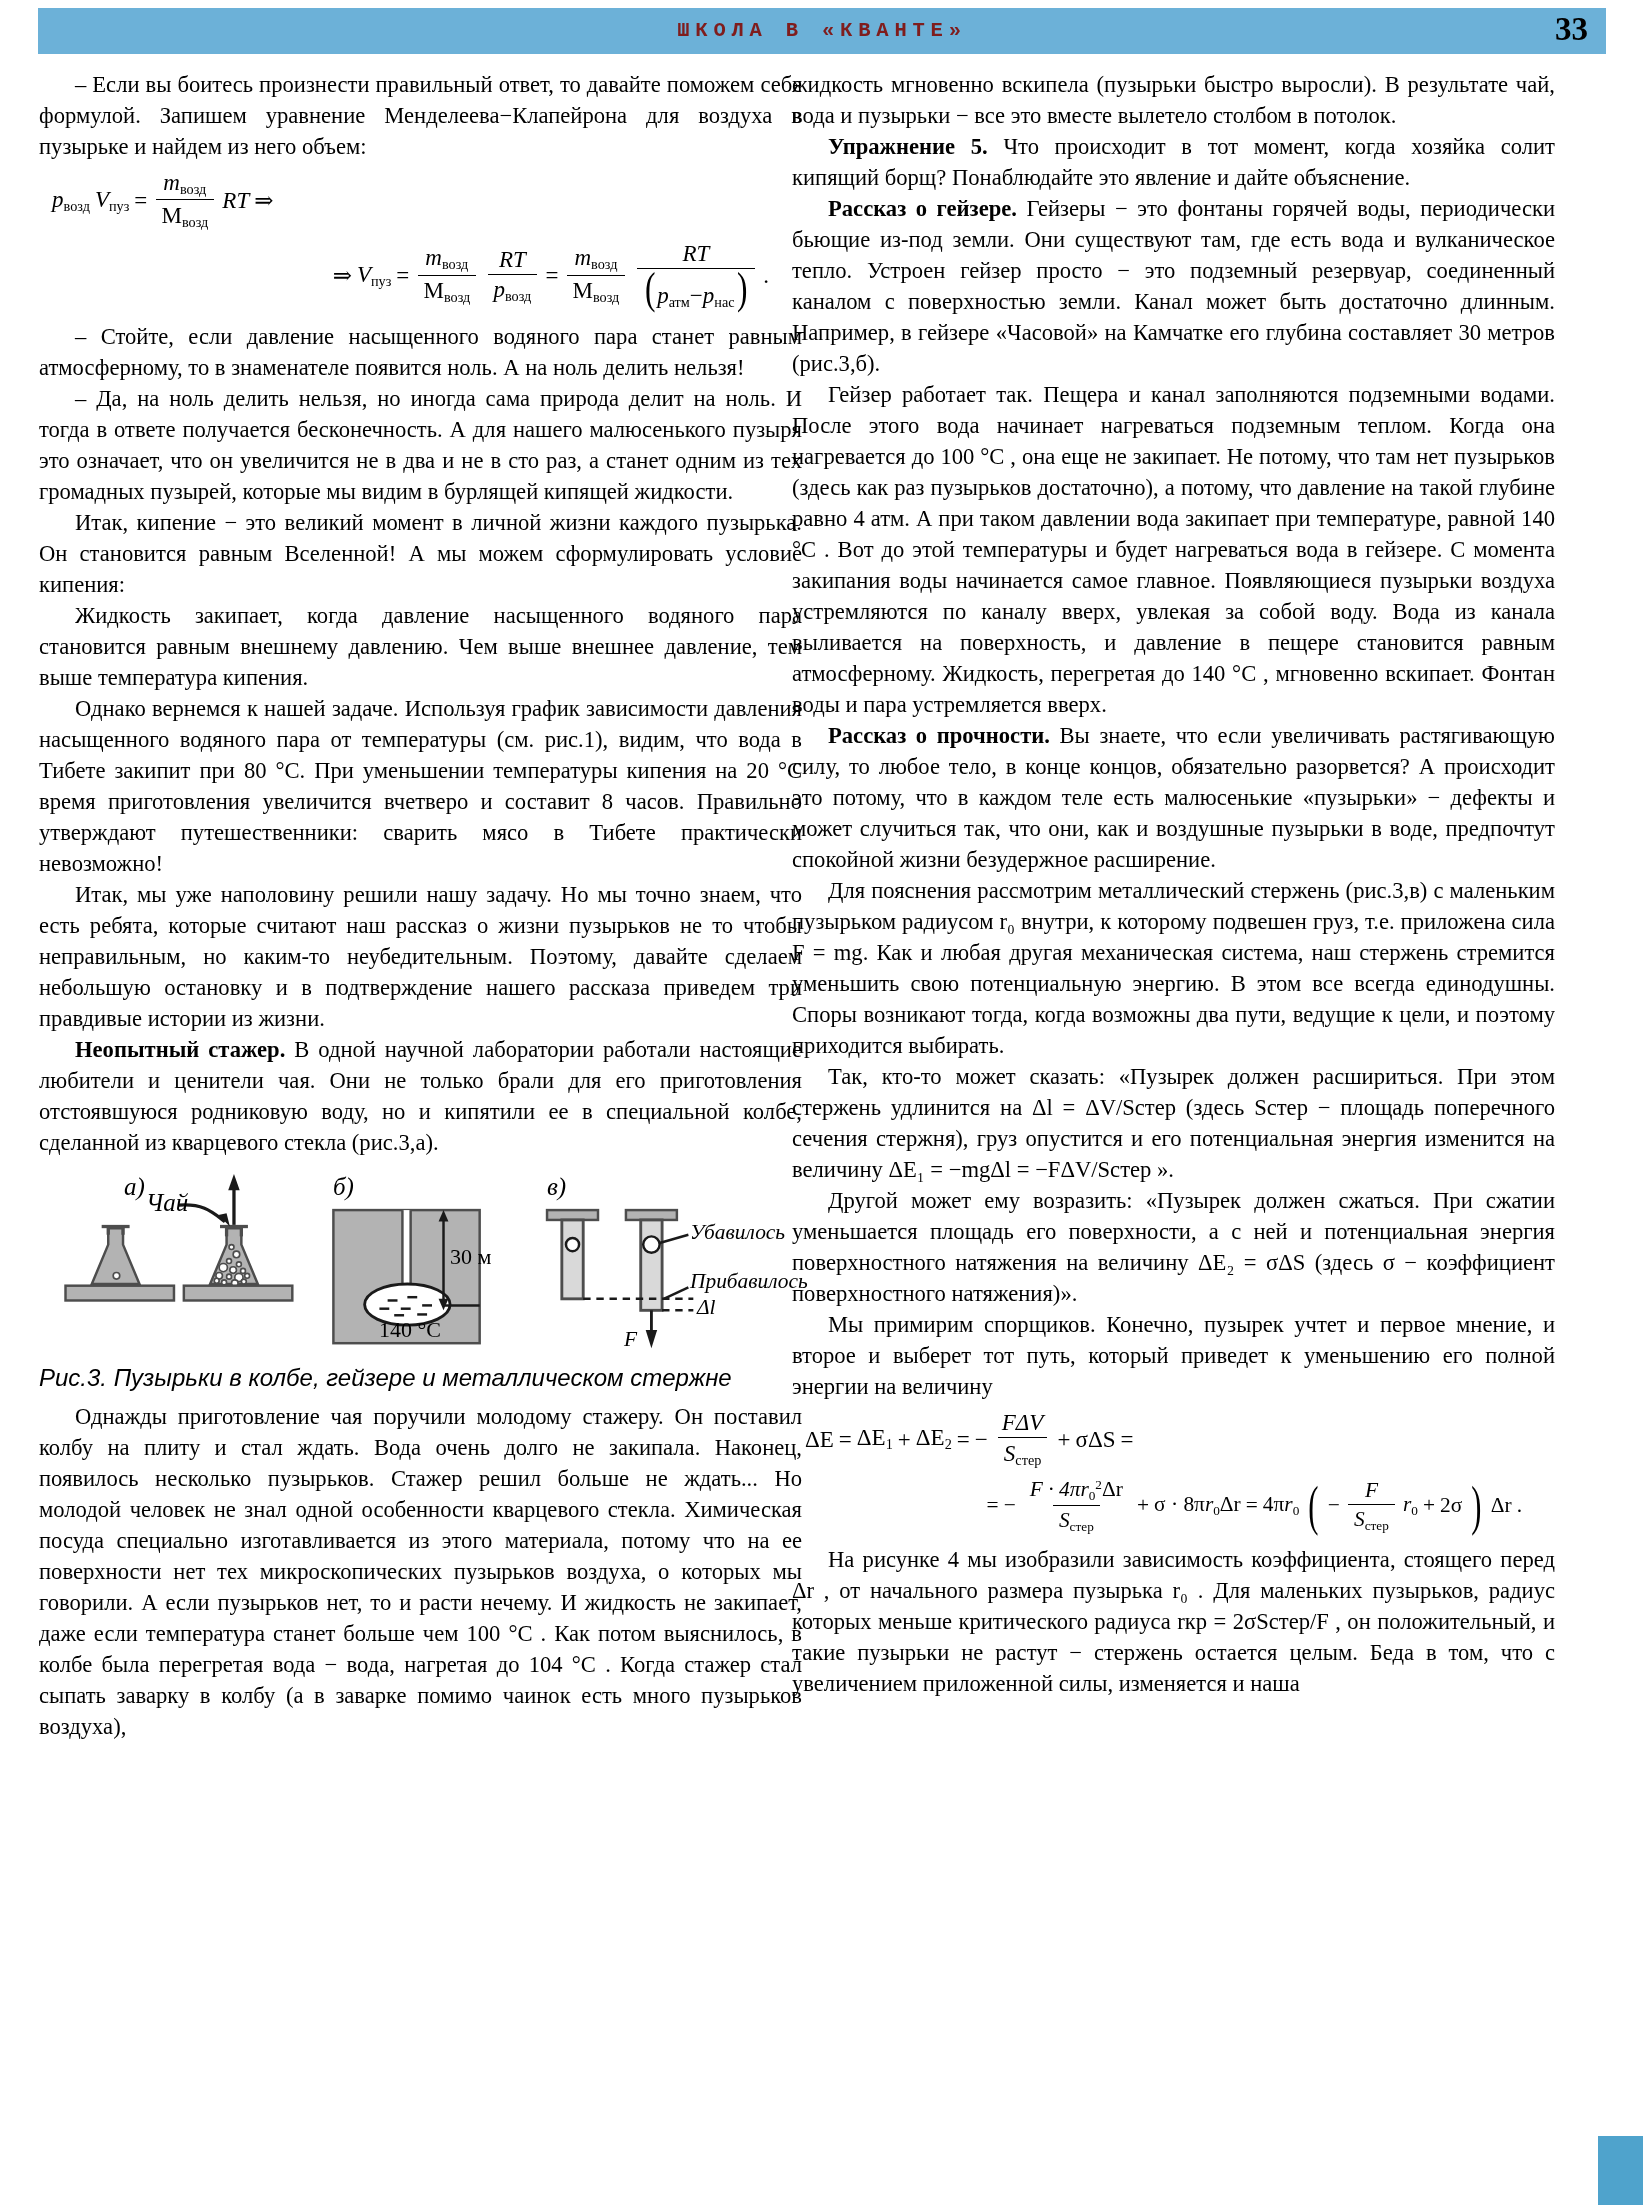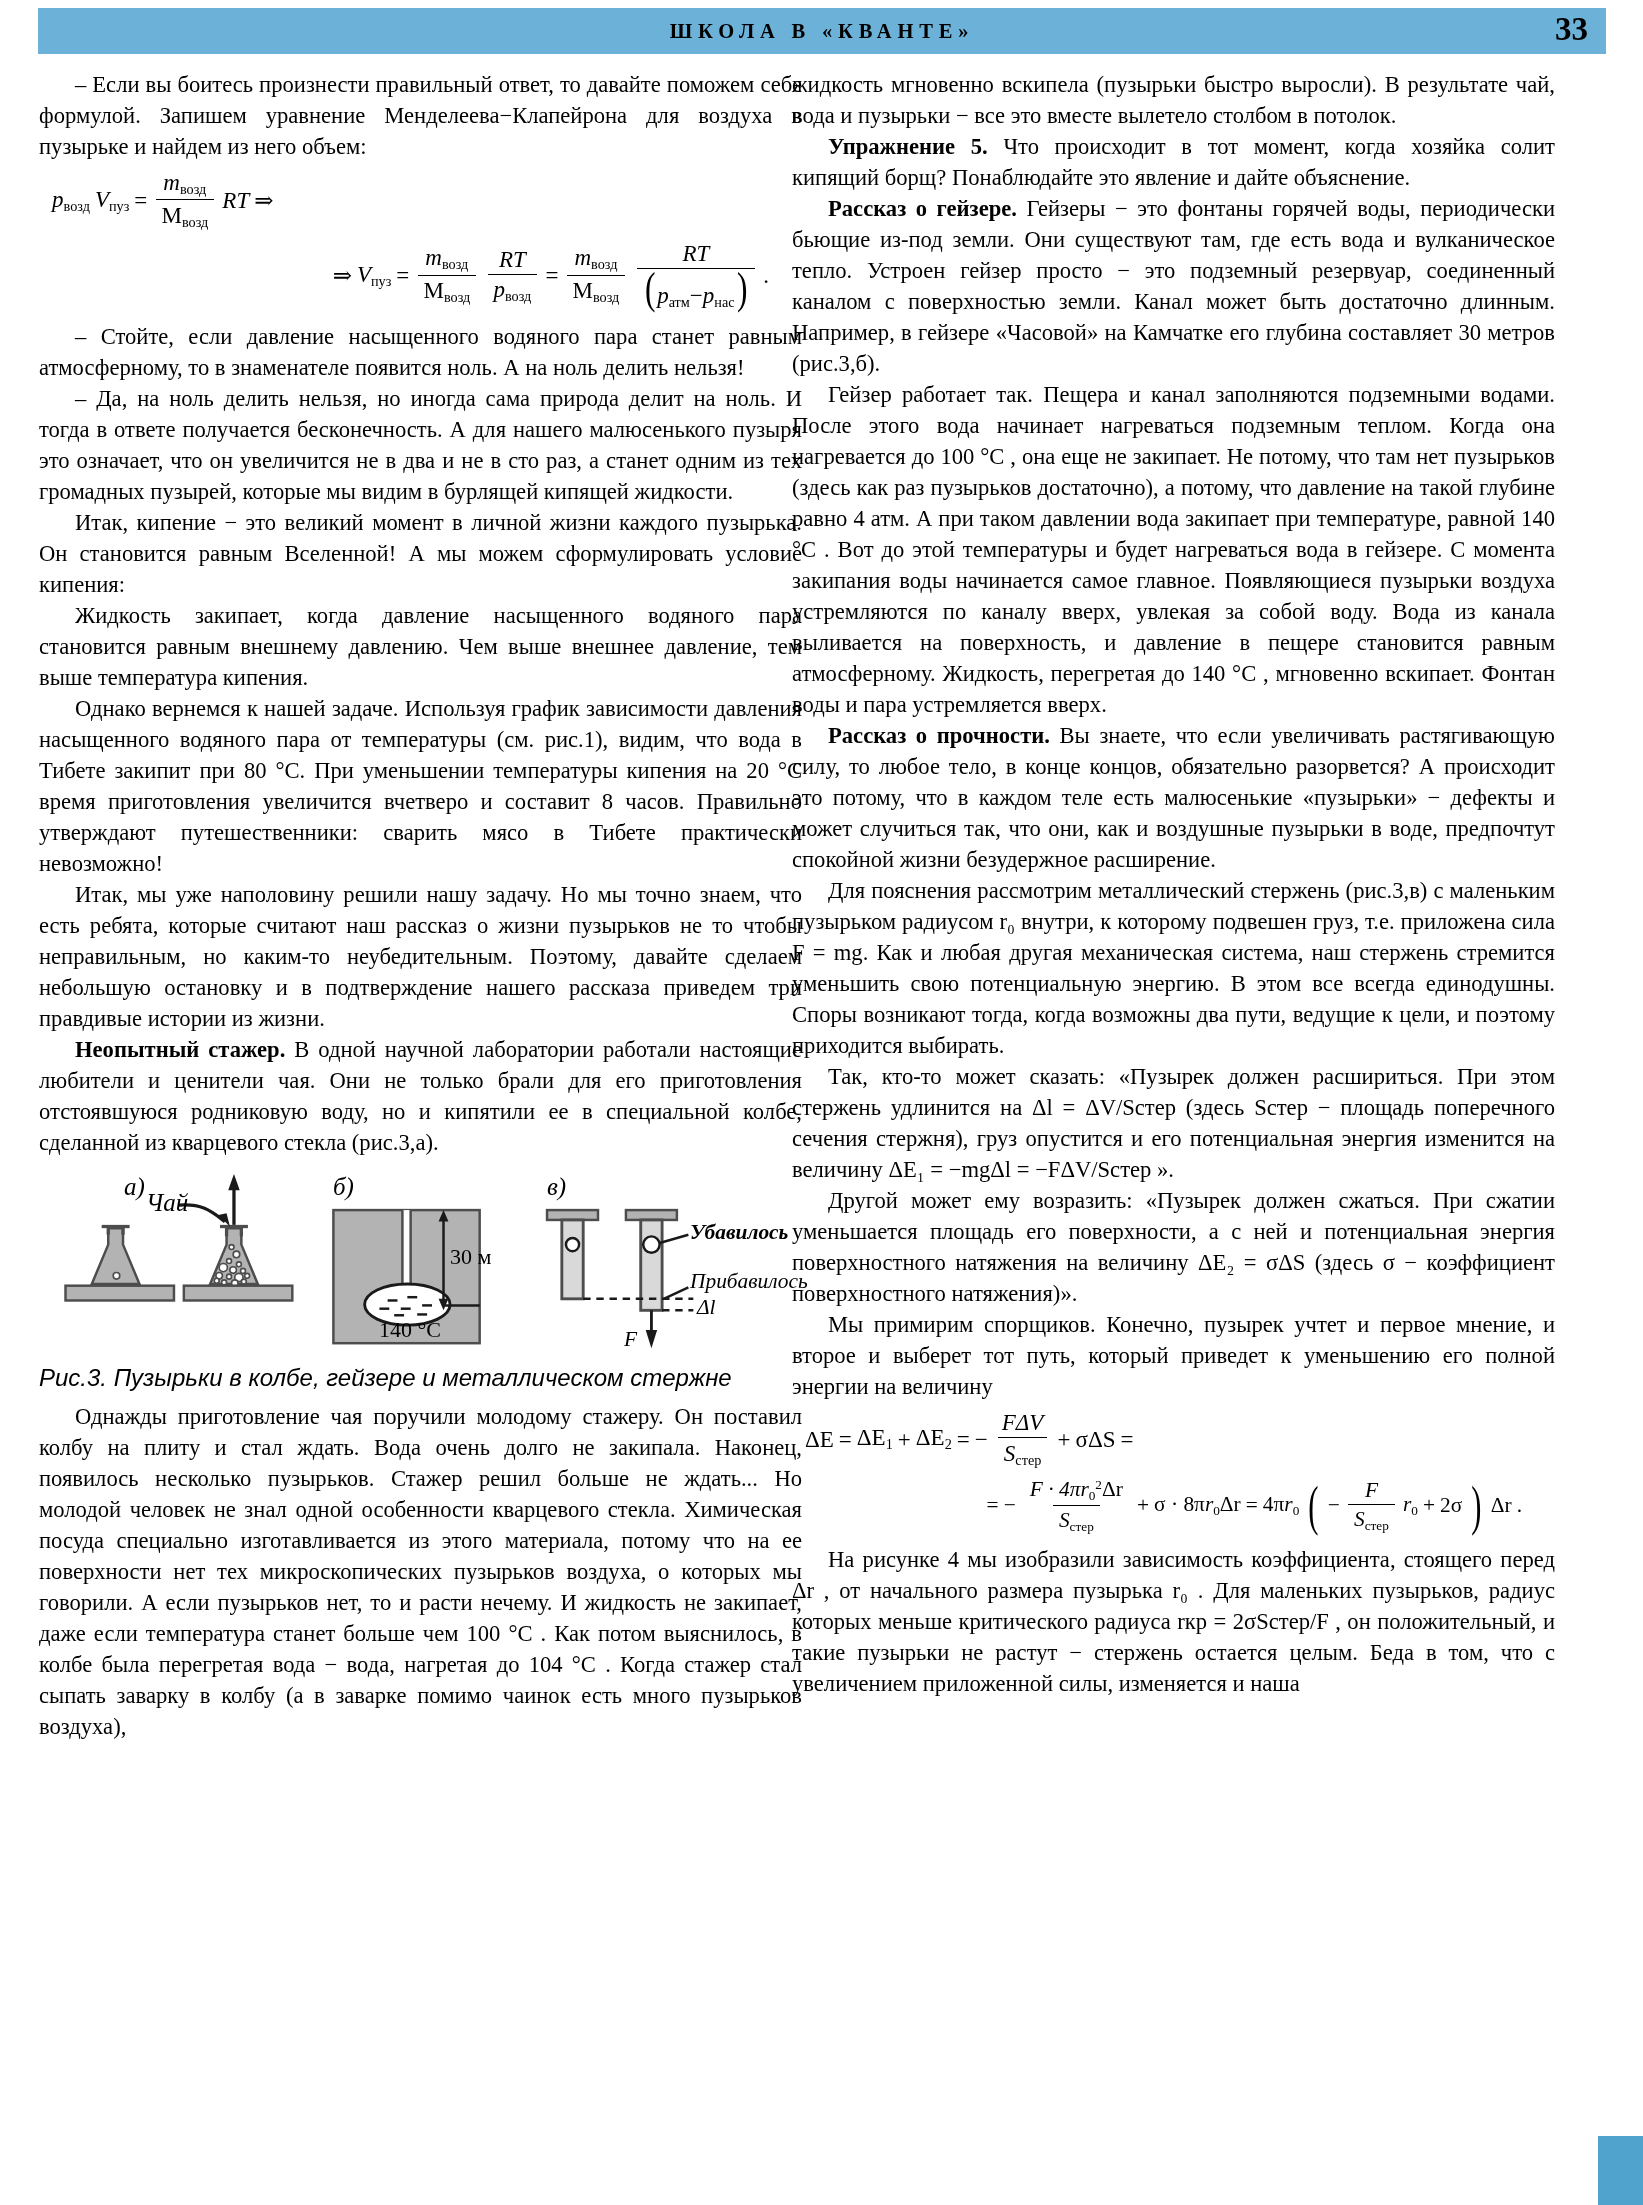--- a/index.html
+++ b/index.html
@@ -26,25 +26,25 @@
     background: #6cb1d8;
   }
   .header-title {
     position: absolute;
     left: 0;
     top: 0;
     width: 1568px;
     height: 46px;
     line-height: 46px;
     text-align: center;
-    font-family: Liberation Serif, serif;
+    font-family: Liberation Mono, monospace;
     font-size: 20.5px;
     font-weight: bold;
     letter-spacing: 5.8px;
-    color: #000000;
+    color: #7f1d1d;
   }
   .header-pageno {
     position: absolute;
     right: 18px;
     top: 3.3px;
     font-family: "Liberation Serif", "DejaVu Serif", serif;
     font-size: 33px;
     font-weight: bold;
     color: #000000;
   }
@@ -295,21 +295,21 @@
       <polygon points="745,218 738,196 752,196" fill="#1a1a1a"></polygon>
     </svg>
 
     <span class="fig-label" style="left:85px; top:1.6px;">а)</span>
     <span class="fig-label" style="left:294px; top:1.6px;">б)</span>
     <span class="fig-label" style="left:508px; top:1.6px;">в)</span>
 
     <span class="fig-txt" style="left:107px; top:18px; font-size:25px;">Чай</span>
     <span class="fig-txt up" style="left:411px; top:72px; font-size:22px;">30 м</span>
     <span class="fig-txt up" style="left:304px; top:145px; font-size:22px;margin-left:36px;">140 °C</span>
-    <span class="fig-txt" style="left:651px; top:48px;font-weight:bold;">Убавилось</span>
+    <span class="fig-txt" style="left:651px; top:48px;">Убавилось</span>
     <span class="fig-txt" style="left:651px; top:97px;">Прибавилось</span>
     <span class="fig-txt" style="left:658px; top:123px;">Δl</span>
     <span class="fig-txt" style="left:585px; top:155px;">F</span>
   </div>
 
   <p class="fig-caption noindent">Рис.3. Пузырьки в колбе, гейзере и металлическом стержне</p>
 
   <p>Однажды приготовление чая поручили молодому стажеру. Он поставил колбу на плиту и стал ждать. Вода очень долго не закипала. Наконец, появилось несколько пузырьков. Стажер решил больше не ждать... Но молодой человек не знал одной особенности кварцевого стекла. Химическая посуда специально изготавливается из этого материала, потому что на ее поверхности нет тех микроскопических пузырьков воздуха, о которых мы говорили. А если пузырьков нет, то и расти нечему. И жидкость не закипает, даже если температура станет больше чем 100 °C . Как потом выяснилось, в колбе была перегретая вода − вода, нагретая до 104 °C . Когда стажер стал сыпать заварку в колбу (а в заварке помимо чаинок есть много пузырьков воздуха),</p>
 </div>
 

